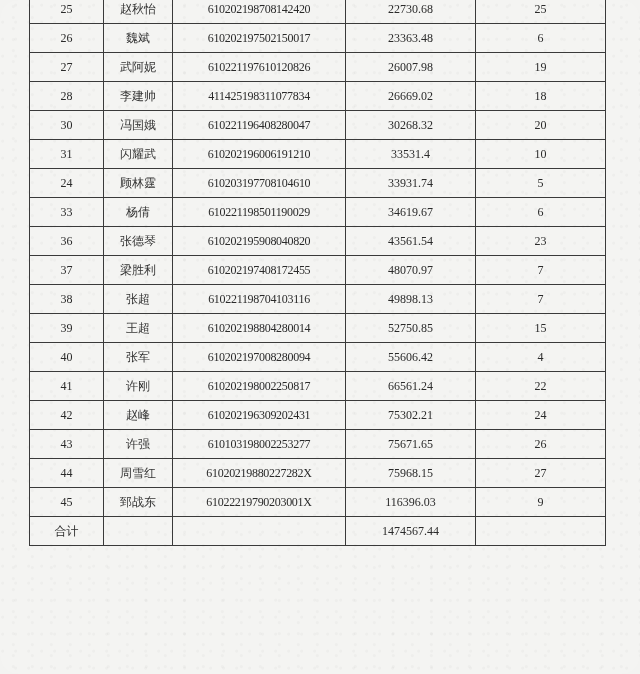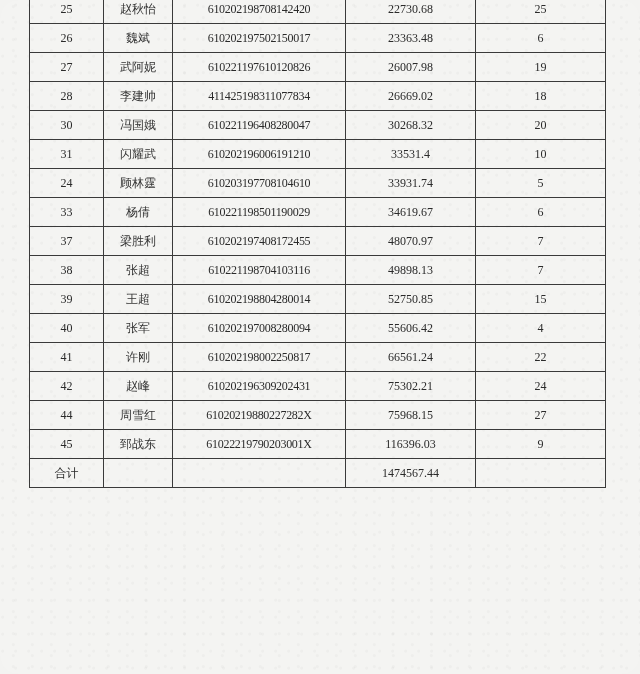--- a/index.html
+++ b/index.html
@@ -99,20 +99,27 @@
           <td class="c-num">5</td>
         </tr>
         <tr>
           <td class="c-no">33</td>
           <td class="c-name">杨倩</td>
           <td class="c-id">610221198501190029</td>
           <td class="c-amt">34619.67</td>
           <td class="c-num">6</td>
         </tr>
         <tr>
+          <td class="c-no">36</td>
+          <td class="c-name">张德琴</td>
+          <td class="c-id">610202195908040820</td>
+          <td class="c-amt">43561.54</td>
+          <td class="c-num">23</td>
+        </tr>
+        <tr>
           <td class="c-no">37</td>
           <td class="c-name">梁胜利</td>
           <td class="c-id">610202197408172455</td>
           <td class="c-amt">48070.97</td>
           <td class="c-num">7</td>
         </tr>
         <tr>
           <td class="c-no">38</td>
           <td class="c-name">张超</td>
           <td class="c-id">610221198704103116</td>
@@ -141,20 +148,27 @@
           <td class="c-num">22</td>
         </tr>
         <tr>
           <td class="c-no">42</td>
           <td class="c-name">赵峰</td>
           <td class="c-id">610202196309202431</td>
           <td class="c-amt">75302.21</td>
           <td class="c-num">24</td>
         </tr>
         <tr>
+          <td class="c-no">43</td>
+          <td class="c-name">许强</td>
+          <td class="c-id">610103198002253277</td>
+          <td class="c-amt">75671.65</td>
+          <td class="c-num">26</td>
+        </tr>
+        <tr>
           <td class="c-no">44</td>
           <td class="c-name">周雪红</td>
           <td class="c-id">61020219880227282X</td>
           <td class="c-amt">75968.15</td>
           <td class="c-num">27</td>
         </tr>
         <tr>
           <td class="c-no">45</td>
           <td class="c-name">郅战东</td>
           <td class="c-id">61022219790203001X</td>

